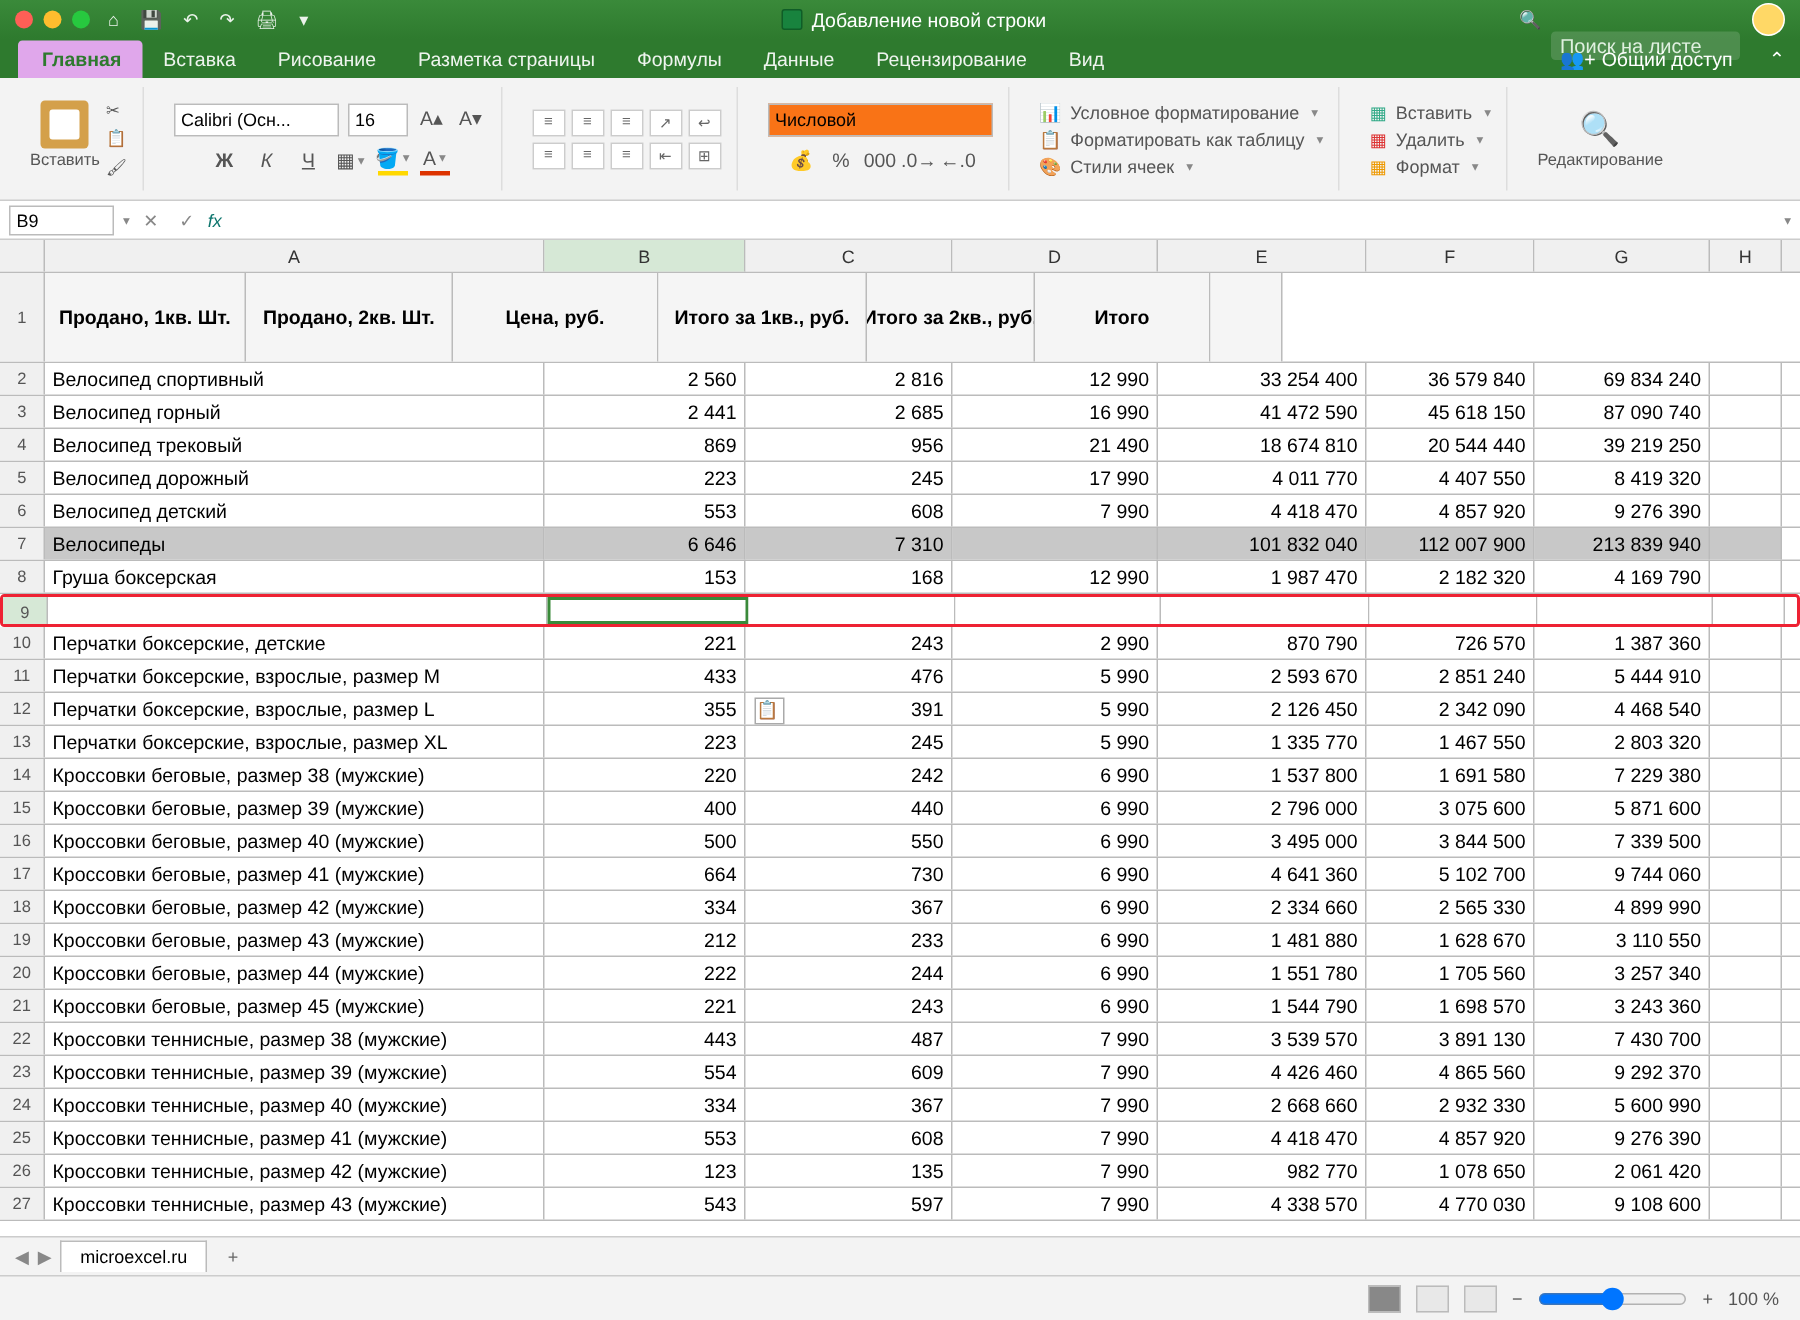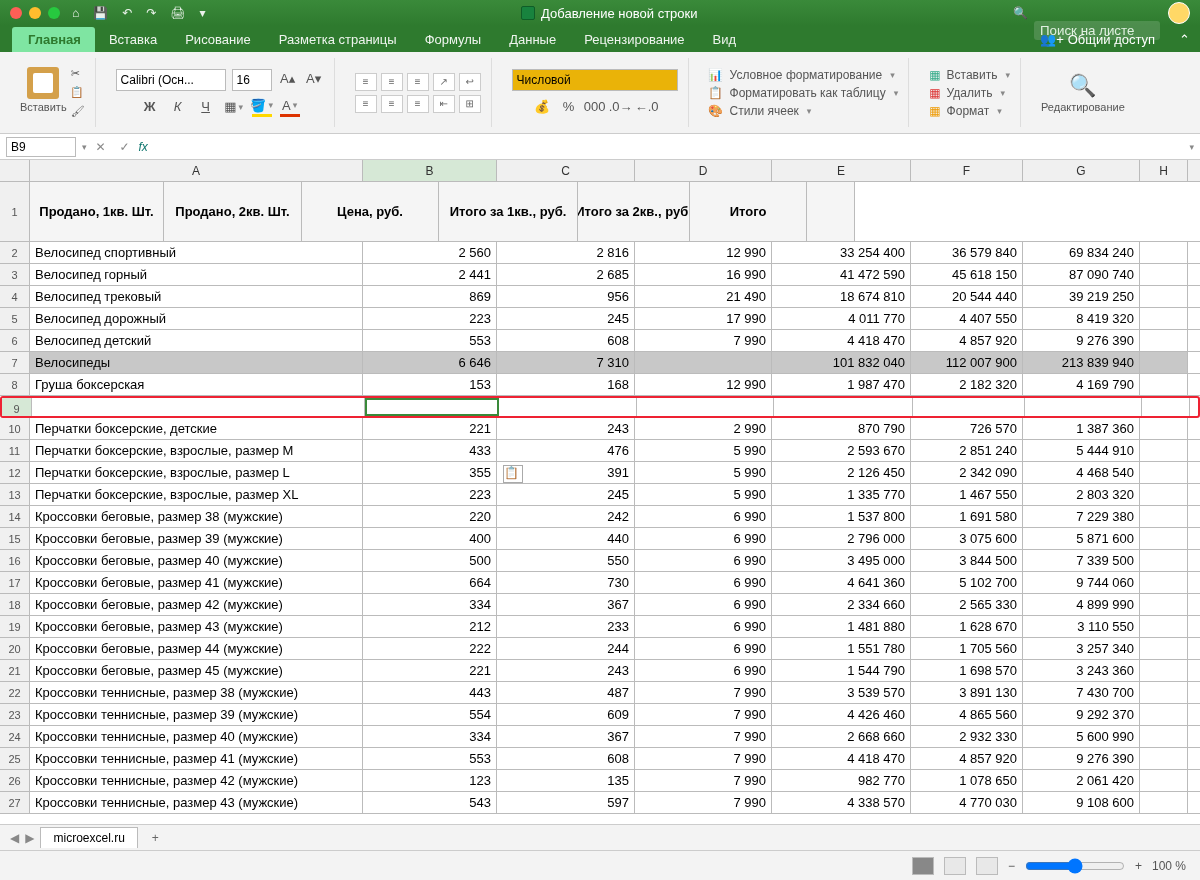--- a/index.html
+++ b/index.html
@@ -15,42 +15,42 @@
 .doc-title { flex: 1; text-align: center; font-size: 13px; font-weight: 500; display: flex; align-items: center; justify-content: center; gap: 6px; }
 .doc-title .xicon { display: inline-block; width: 14px; height: 14px; background: #18833e; border: 1px solid #0f5d27; border-radius: 2px; }
 .search { display: flex; align-items: center; gap: 6px; font-size: 12px; }
 .search input { background: rgba(255,255,255,.15); border: none; color: #fff; padding: 2px 6px; border-radius: 3px; width: 126px; margin-top: 35px; }
 .search input::placeholder { color: #e0f0e0; }
 .avatar { width: 22px; height: 22px; border-radius: 50%; background: #ffd866; border: 1px solid #fff; margin-left: 8px; }
 
 
 .tabs { height: 26px; background: #2e7a2e; display: flex; align-items: flex-end; padding-left: 12px; color: #fff; font-size: 13px; }
 .tab { padding: 5px 14px; cursor: pointer; opacity: .92; }
-.tab.active { background: #86efac; color: #2e7a2e; border-radius: 3px 3px 0 0; font-weight: 600; padding-left: 16px; }
+.tab.active { background: #f0abfc; color: #2e7a2e; border-radius: 3px 3px 0 0; font-weight: 600; padding-left: 16px; }
 .spacer { flex: 1; }
 .share { padding: 5px 14px; display: flex; align-items: center; gap: 4px; }
 .chev { padding: 5px 10px; }
 
 
 .ribbon { height: 82px; background: #f3f3f3; border-bottom: 1px solid #ccc; display: flex; padding: 6px 10px; gap: 10px; }
 .rgroup { display: flex; flex-direction: column; align-items: center; justify-content: center; border-right: 1px solid #ddd; padding: 0 10px; font-size: 11px; color: #555; }
 .rgroup:last-child { border-right: none; }
 .paste-big { display: flex; flex-direction: column; align-items: center; gap: 2px; }
 .paste-icon { width: 32px; height: 32px; background: #d4a04a; border-radius: 3px; position: relative; }
 .paste-icon::after { content:""; position:absolute; left:6px; top:6px; right:6px; bottom:6px; background:#fff; border-radius:2px; }
 .small-btns { display: flex; flex-direction: column; gap: 6px; margin-left: 4px; }
 .font-row { display: flex; gap: 6px; margin-bottom: 6px; }
 .font-sel { height: 22px; font-size: 12px; border: 1px solid #bbb; background: #fff; padding: 0 4px; }
 .fw { width: 110px; } .fz { width: 40px; }
 .font-ic { display: flex; gap: 8px; align-items: center; }
 .fbtn { width: 20px; height: 20px; display: flex; align-items: center; justify-content: center; cursor: pointer; font-size: 13px; }
 .align-block { display: flex; flex-direction: column; gap: 4px; }
 .align-row { display: flex; gap: 4px; }
 .abox { width: 22px; height: 18px; background: #fff; border: 1px solid #ccc; display:flex; align-items:center; justify-content:center; font-size:10px; color:#666;}
-.num-sel { width: 166px; height: 22px; border: 1px solid #bbb; background: #eab308; padding: 0 4px; font-size:12px; }
+.num-sel { width: 150px; height: 22px; border: 1px solid #bbb; background: #f97316; padding: 0 4px; font-size:12px; }
 .num-row { display: flex; gap: 6px; margin-top: 6px; }
 .cond-list { display: flex; flex-direction: column; gap: 4px; font-size: 12px; }
 .cond-item { display: flex; align-items: center; gap: 6px; cursor: pointer; }
 .cell-list { display: flex; flex-direction: column; gap: 4px; font-size: 12px; }
 .cell-item { display: flex; align-items: center; gap: 6px; cursor: pointer; }
 .edit-big { display: flex; flex-direction: column; align-items: center; gap: 2px; }
 
 
 .fbar { height: 26px; background: #fff; border-bottom: 1px solid #ccc; display: flex; align-items: center; padding: 0 6px; gap: 4px; }
 .namebox { width: 70px; height: 20px; border: 1px solid #bbb; padding: 0 4px; font-size: 12px; }

